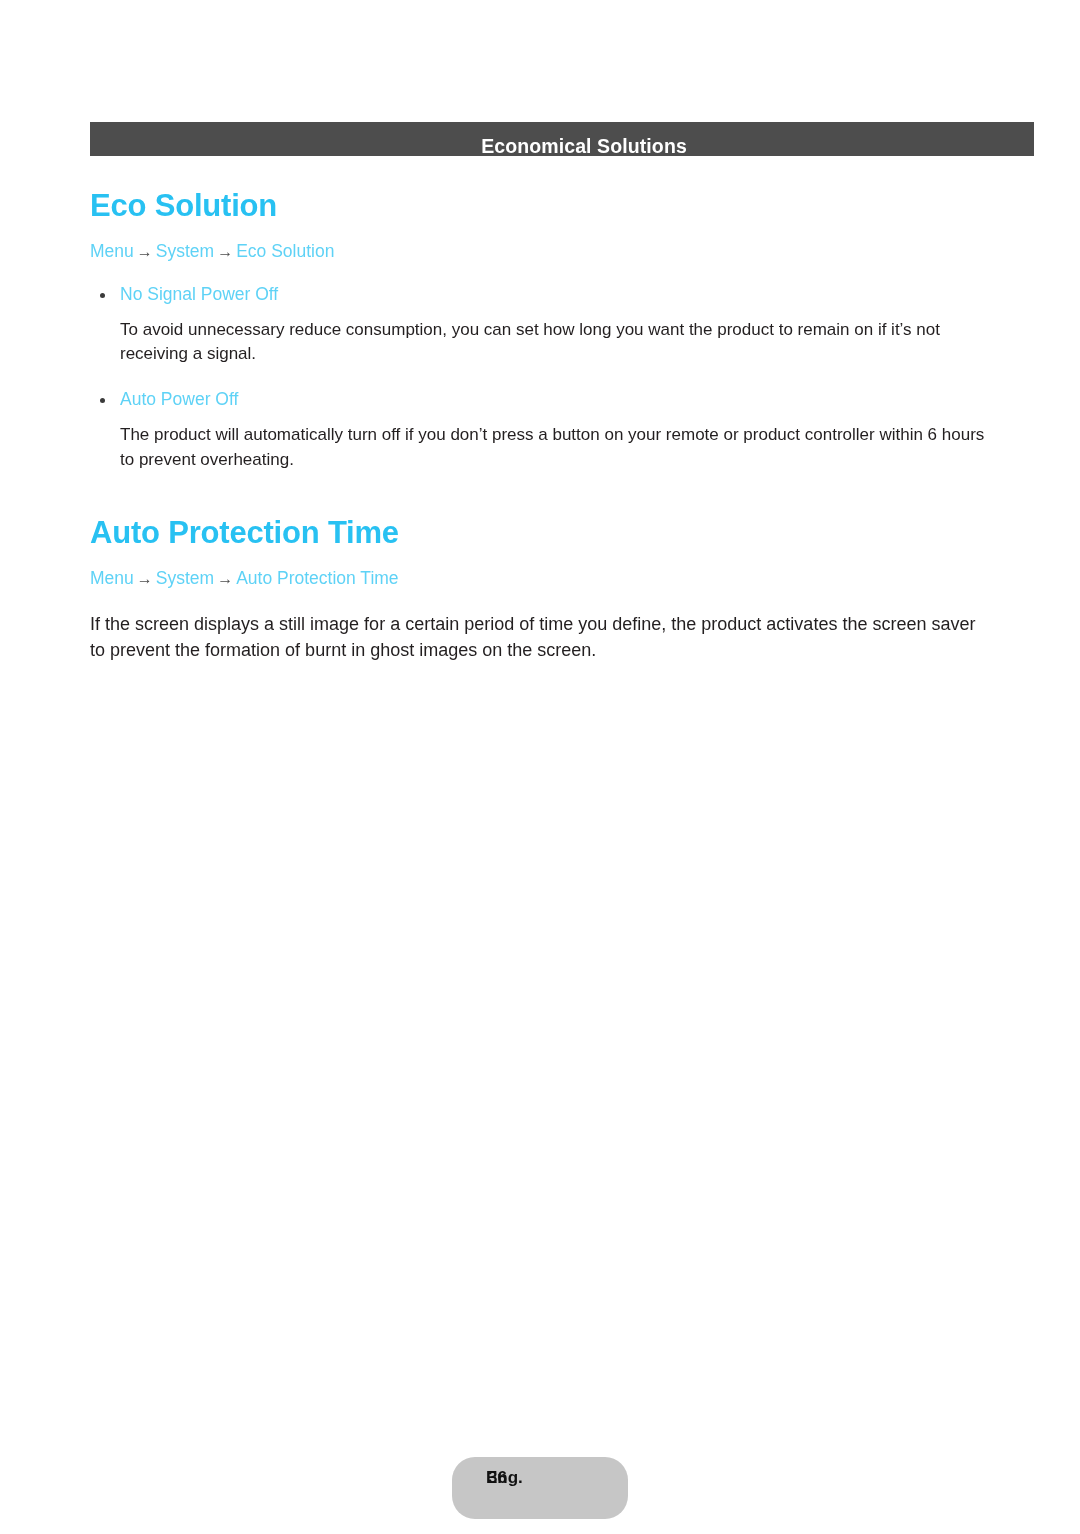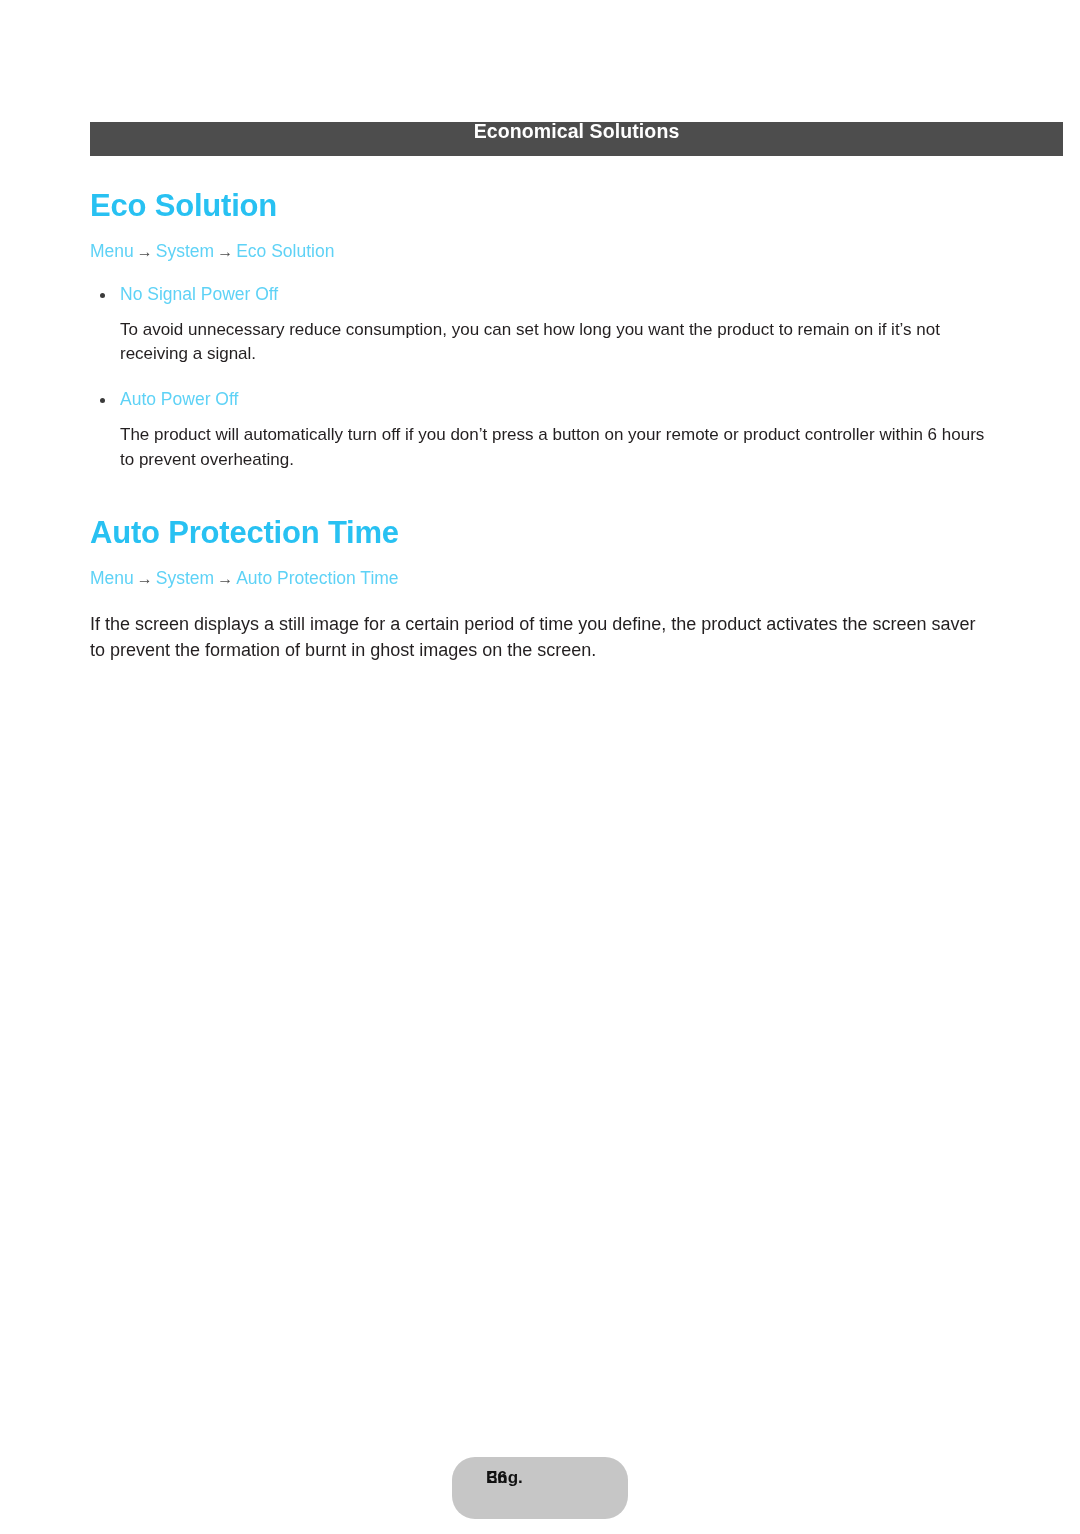--- a/index.html
+++ b/index.html
@@ -21,26 +21,27 @@
     left: 0; top: 0;
     width: 1080px;
     height: 1534px;
   }
 
   
   .header-bar {
     position: absolute;
     left: 90px;
     top: 122px;
-    width: 973px;
+    width: 900px;
     height: 34px;
     background: #4d4d4d;
     display: flex;
-    align-items: flex-start;
+    align-items: flex-end;
     justify-content: center;
+    padding-left: 44px;
   }
   .header-title {
     color: #ffffff;
     font-size: 19.5px;
     font-weight: bold;
     letter-spacing: 0.1px;
     line-height: 1;
   }
 
   

